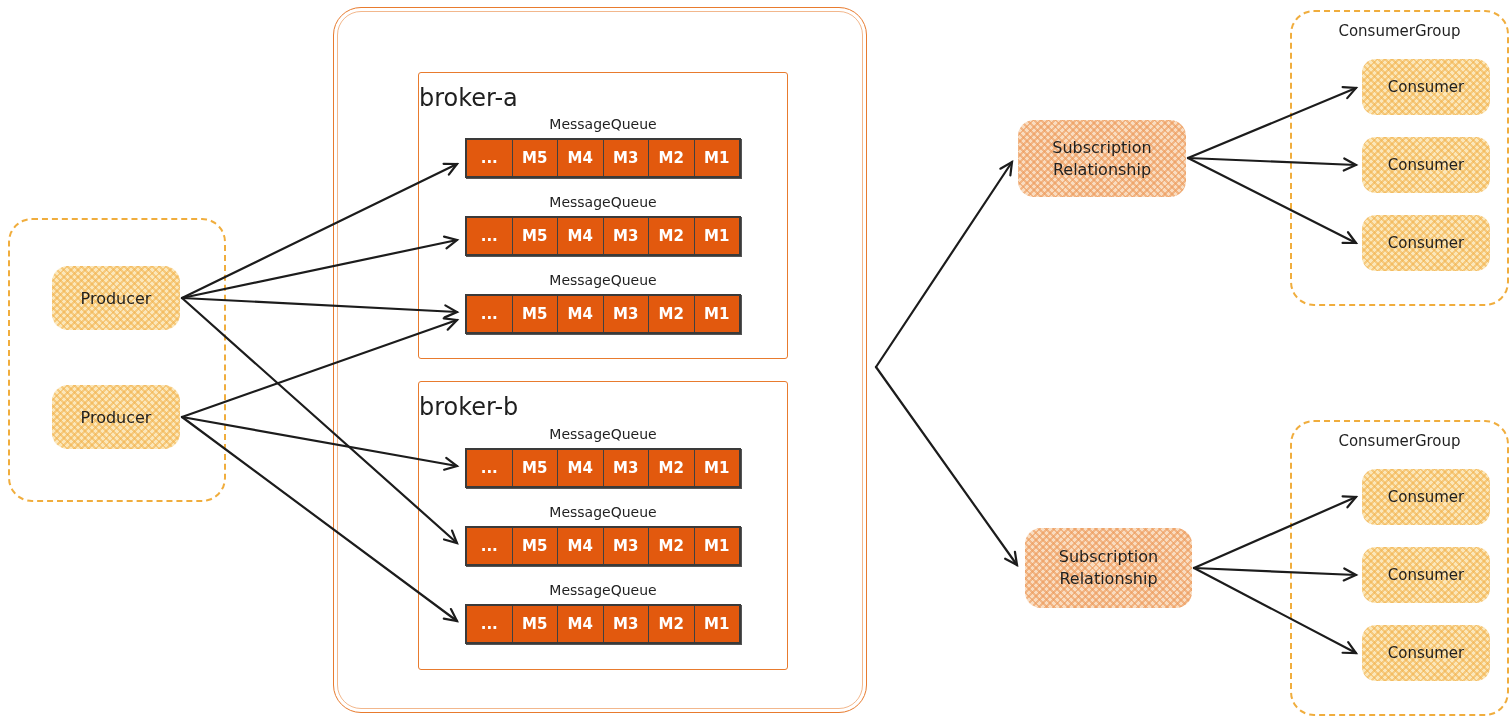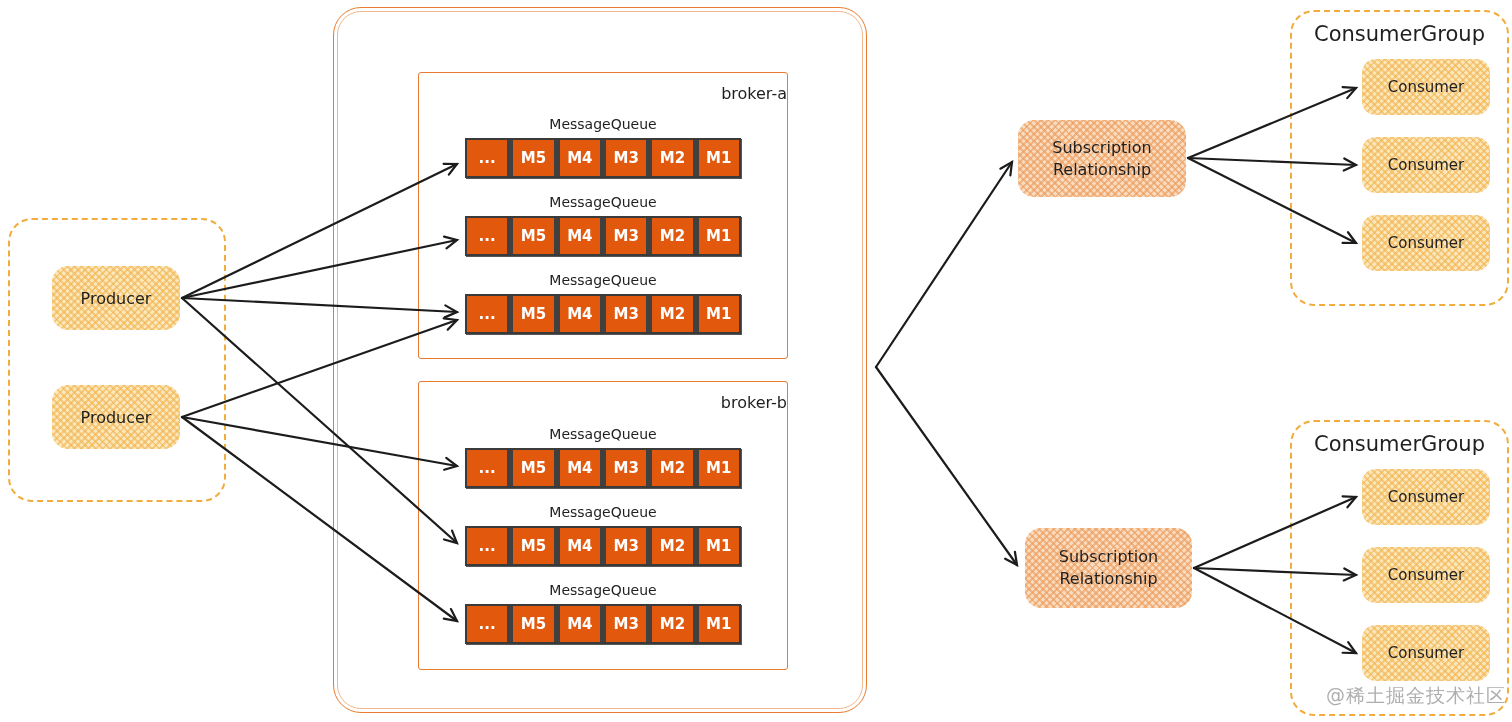--- a/index.html
+++ b/index.html
@@ -51,27 +51,27 @@
   .topic-title{
     width:100%;text-align:center;
     font-size:24px;
     letter-spacing:1px;
   }
   .broker-box{
     border:1.5px solid #e87b2e;
     border-radius:3px;
   }
   .broker-name{
-    width:100%;text-align:right;
-    font-size:16px;
+    width:100%;text-align:left;
+    font-size:24px;
     padding-top:11px;
   }
   .group-title{
     width:100%;text-align:center;
-    font-size:21px;
+    font-size:15px;
   }
   
   .mq{width:276px;}
   .mq-label{
     text-align:center;
     font-size:14px;
     height:22px;
   }
   .mq-row{
     display:flex;
@@ -80,21 +80,21 @@
     box-sizing:border-box;
     background:#e2590e;
     box-shadow:1px 1px 0 #555;
   }
   .mq-cell{
     flex:1;
     display:flex;align-items:center;justify-content:center;
     color:#ffffff;
     font-size:15px;
     font-weight:bold;
-    border-left:6px solid #404040;
+    border-left:1px solid #404040;
   }
   .mq-cell:first-child{border-left:none;}
   .watermark{
     font-size:19px;
     color:#9a9a9a;
     opacity:.8;
     letter-spacing:1px;
     white-space:nowrap;
   }
   svg.arrows{position:absolute;left:0;top:0;pointer-events:none;}
@@ -220,21 +220,20 @@
   <div class="abs hatch-yellow" style="left:1362px;top:469px;width:128px;height:56px;border-radius:14px;font-size:15px;">
     <span>Consumer</span>
   </div>
   <div class="abs hatch-yellow" style="left:1362px;top:547px;width:128px;height:56px;border-radius:14px;font-size:15px;">
     <span>Consumer</span>
   </div>
   <div class="abs hatch-yellow" style="left:1362px;top:625px;width:128px;height:56px;border-radius:14px;font-size:15px;">
     <span>Consumer</span>
   </div>
 
-  <div class="abs watermark" style="left:1326px;top:683px;">@稀土掘金技术社区</div>
 
   <svg class="arrows" width="1512" height="722" viewBox="0 0 1512 722">
     <defs>
       <marker id="ah" markerUnits="userSpaceOnUse" markerWidth="18" markerHeight="18" refX="15" refY="9" orient="auto">
         <path d="M3,3 L15,9 L3,15" fill="none" stroke="#1c1c1c" stroke-width="2.2" stroke-linecap="round"></path>
       </marker>
     </defs>
     <g stroke="#1c1c1c" stroke-width="2.2" fill="none" stroke-linecap="round">
       <line x1="182" y1="298" x2="457" y2="164" marker-end="url(#ah)"></line>
       <line x1="182" y1="298" x2="457" y2="240" marker-end="url(#ah)"></line>

